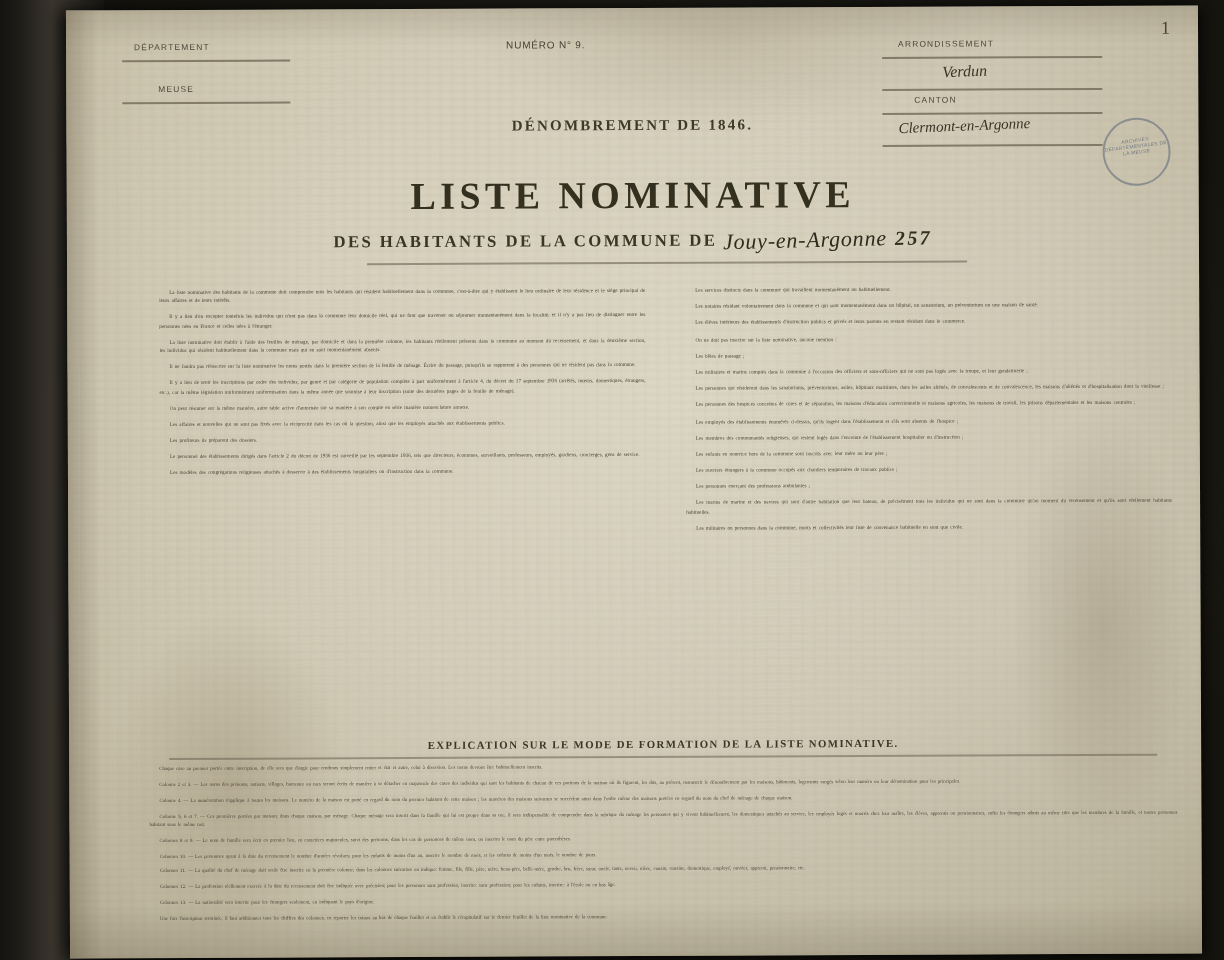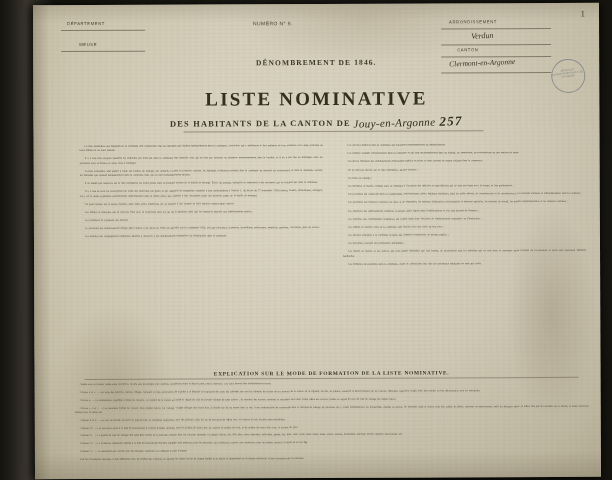--- a/index.html
+++ b/index.html
@@ -155,21 +155,21 @@
     font-weight: normal;
     font-size: 11px;
     letter-spacing: 0.4px;
     color: #2f2b1c;
     transform: rotate(-1.2deg) translateY(1px);
     padding-left: 3px;
   }
   .commune-num {
     display: inline-block;
     font-style: italic;
-    font-size: 13px;
+    font-size: 10px;
     color: #33301f;
     padding-left: 4px;
     transform: rotate(-1deg);
   }
   .title-rule {
     position: absolute;
     left: 150px;
     width: 300px;
     top: 127px;
     border-bottom: 0.6px solid #6a6150;
@@ -276,21 +276,21 @@
       <div class="hand" style="left:392px; top:41px; font-size:7.5px;">Clermont-en-Argonne</div>
       <div class="hdr-rule" style="left:384px; top:55px; width:110px;"></div>
     </div>
 
     <div class="stamp">ARCHIVES DÉPARTEMENTALES DE LA MEUSE</div>
 
     <div class="denom">DÉNOMBREMENT DE 1846.</div>
     <div class="title-main">LISTE NOMINATIVE</div>
 
     <div class="title-sub">
-      <span>DES HABITANTS DE LA CANTON DE</span><span class="commune-name">Jouy-en-Argonne</span><span class="commune-num">257</span>
+      <span>DES HABITANTS DE LA COMMUNE DE</span><span class="commune-name">Jouy-en-Argonne</span><span class="commune-num">257</span>
     </div>
     <div class="title-rule"></div>
 
     <div class="columns">
       <div class="col">
         <p class="para indent">La liste nominative des habitants de la commune doit comprendre tous les habitants qui résident habituellement dans la commune, c'est-à-dire qui y établissent le lieu ordinaire de leur résidence et le siège principal de leurs affaires et de leurs intérêts.</p>
         <p class="para indent">Il y a lieu d'en excepter toutefois les individus qui n'ont pas dans la commune leur domicile réel, qui ne font que traverser ou séjourner momentanément dans la localité, et il n'y a pas lieu de distinguer entre les personnes nées en France et celles nées à l'étranger.</p>
         <p class="para indent">La liste nominative doit établir à l'aide des feuilles de ménage, par domicile et dans la première colonne, les habitants réellement présents dans la commune au moment du recensement, et dans la deuxième section, les individus qui résident habituellement dans la commune mais qui en sont momentanément absents.</p>
         <p class="para indent">Il ne faudra pas réinscrire sur la liste nominative les noms portés dans la première section de la feuille de ménage. Écrire du passage, puisqu'ils se rapportent à des personnes qui ne résident pas dans la commune.</p>
         <p class="para indent">Il y a lieu de tenir les inscriptions par ordre des individus, par genre et par catégorie de population complète à part uniformément à l'article 4, du décret du 17 septembre 1936 (arrêtés, mœurs, domestiques, étrangers, etc.), car la même législation uniformément uniformisation dans la même année que soumise à leur inscription (suite des dernières pages de la feuille de ménage).</p>

